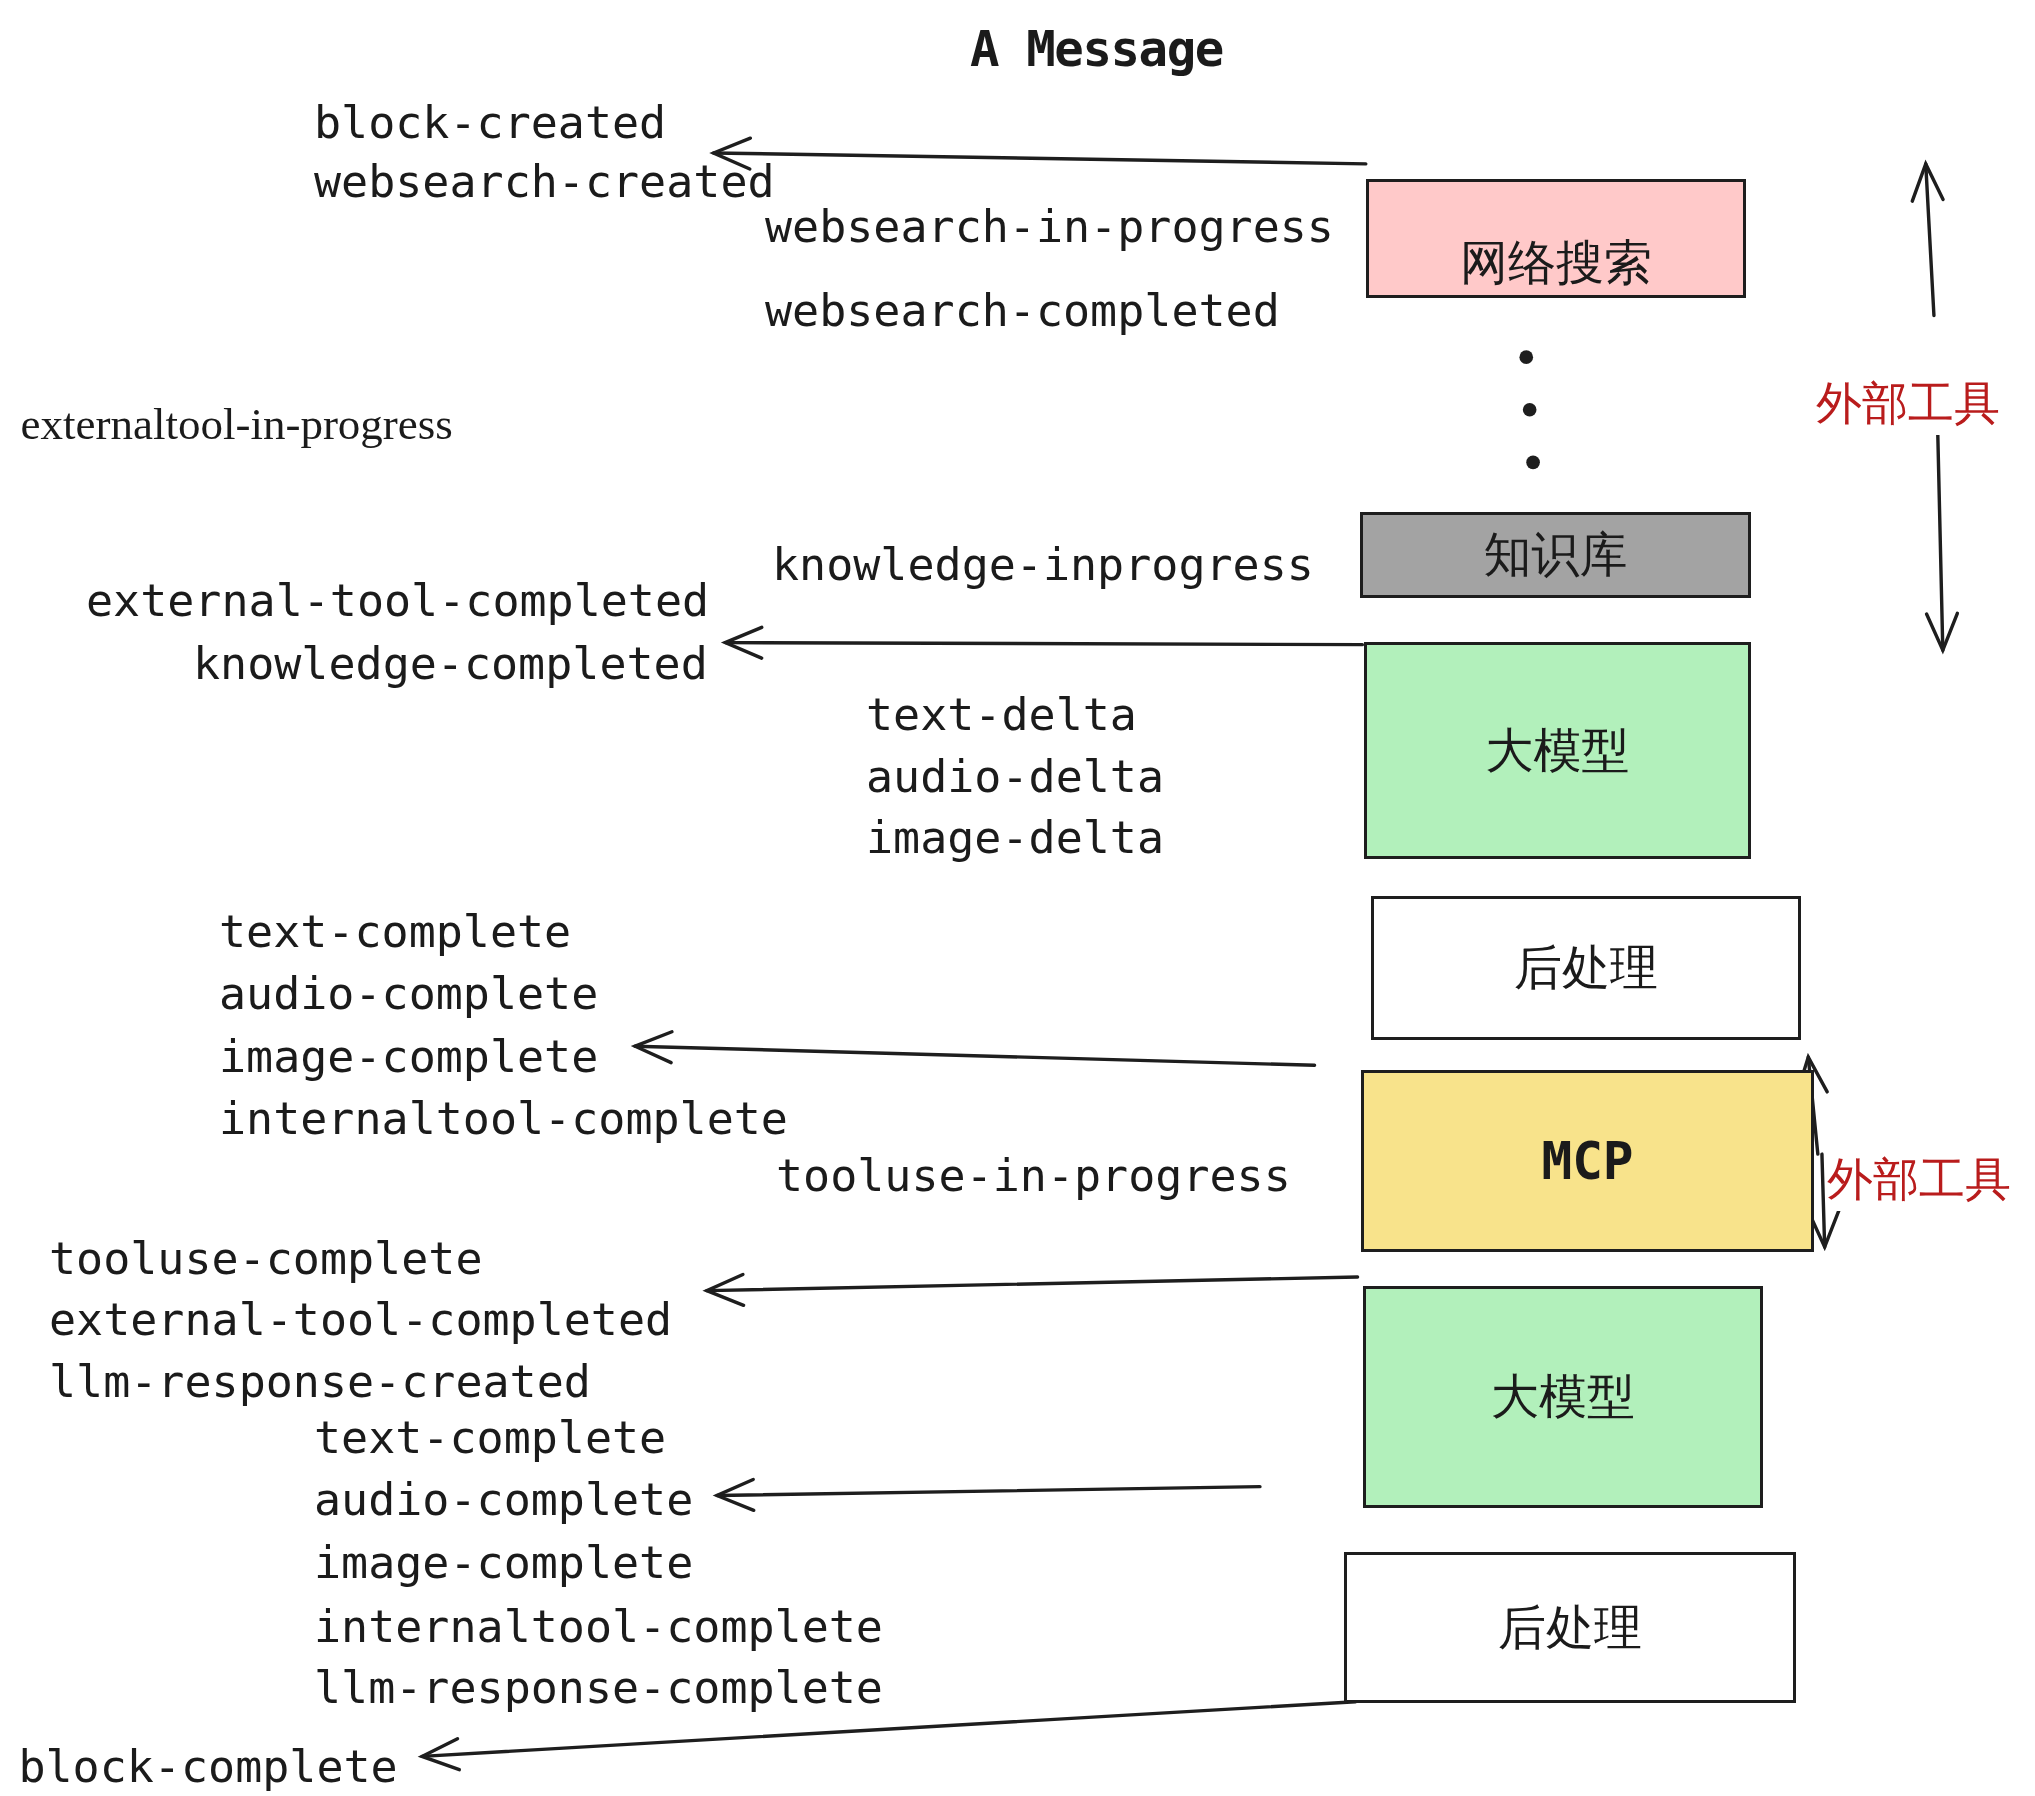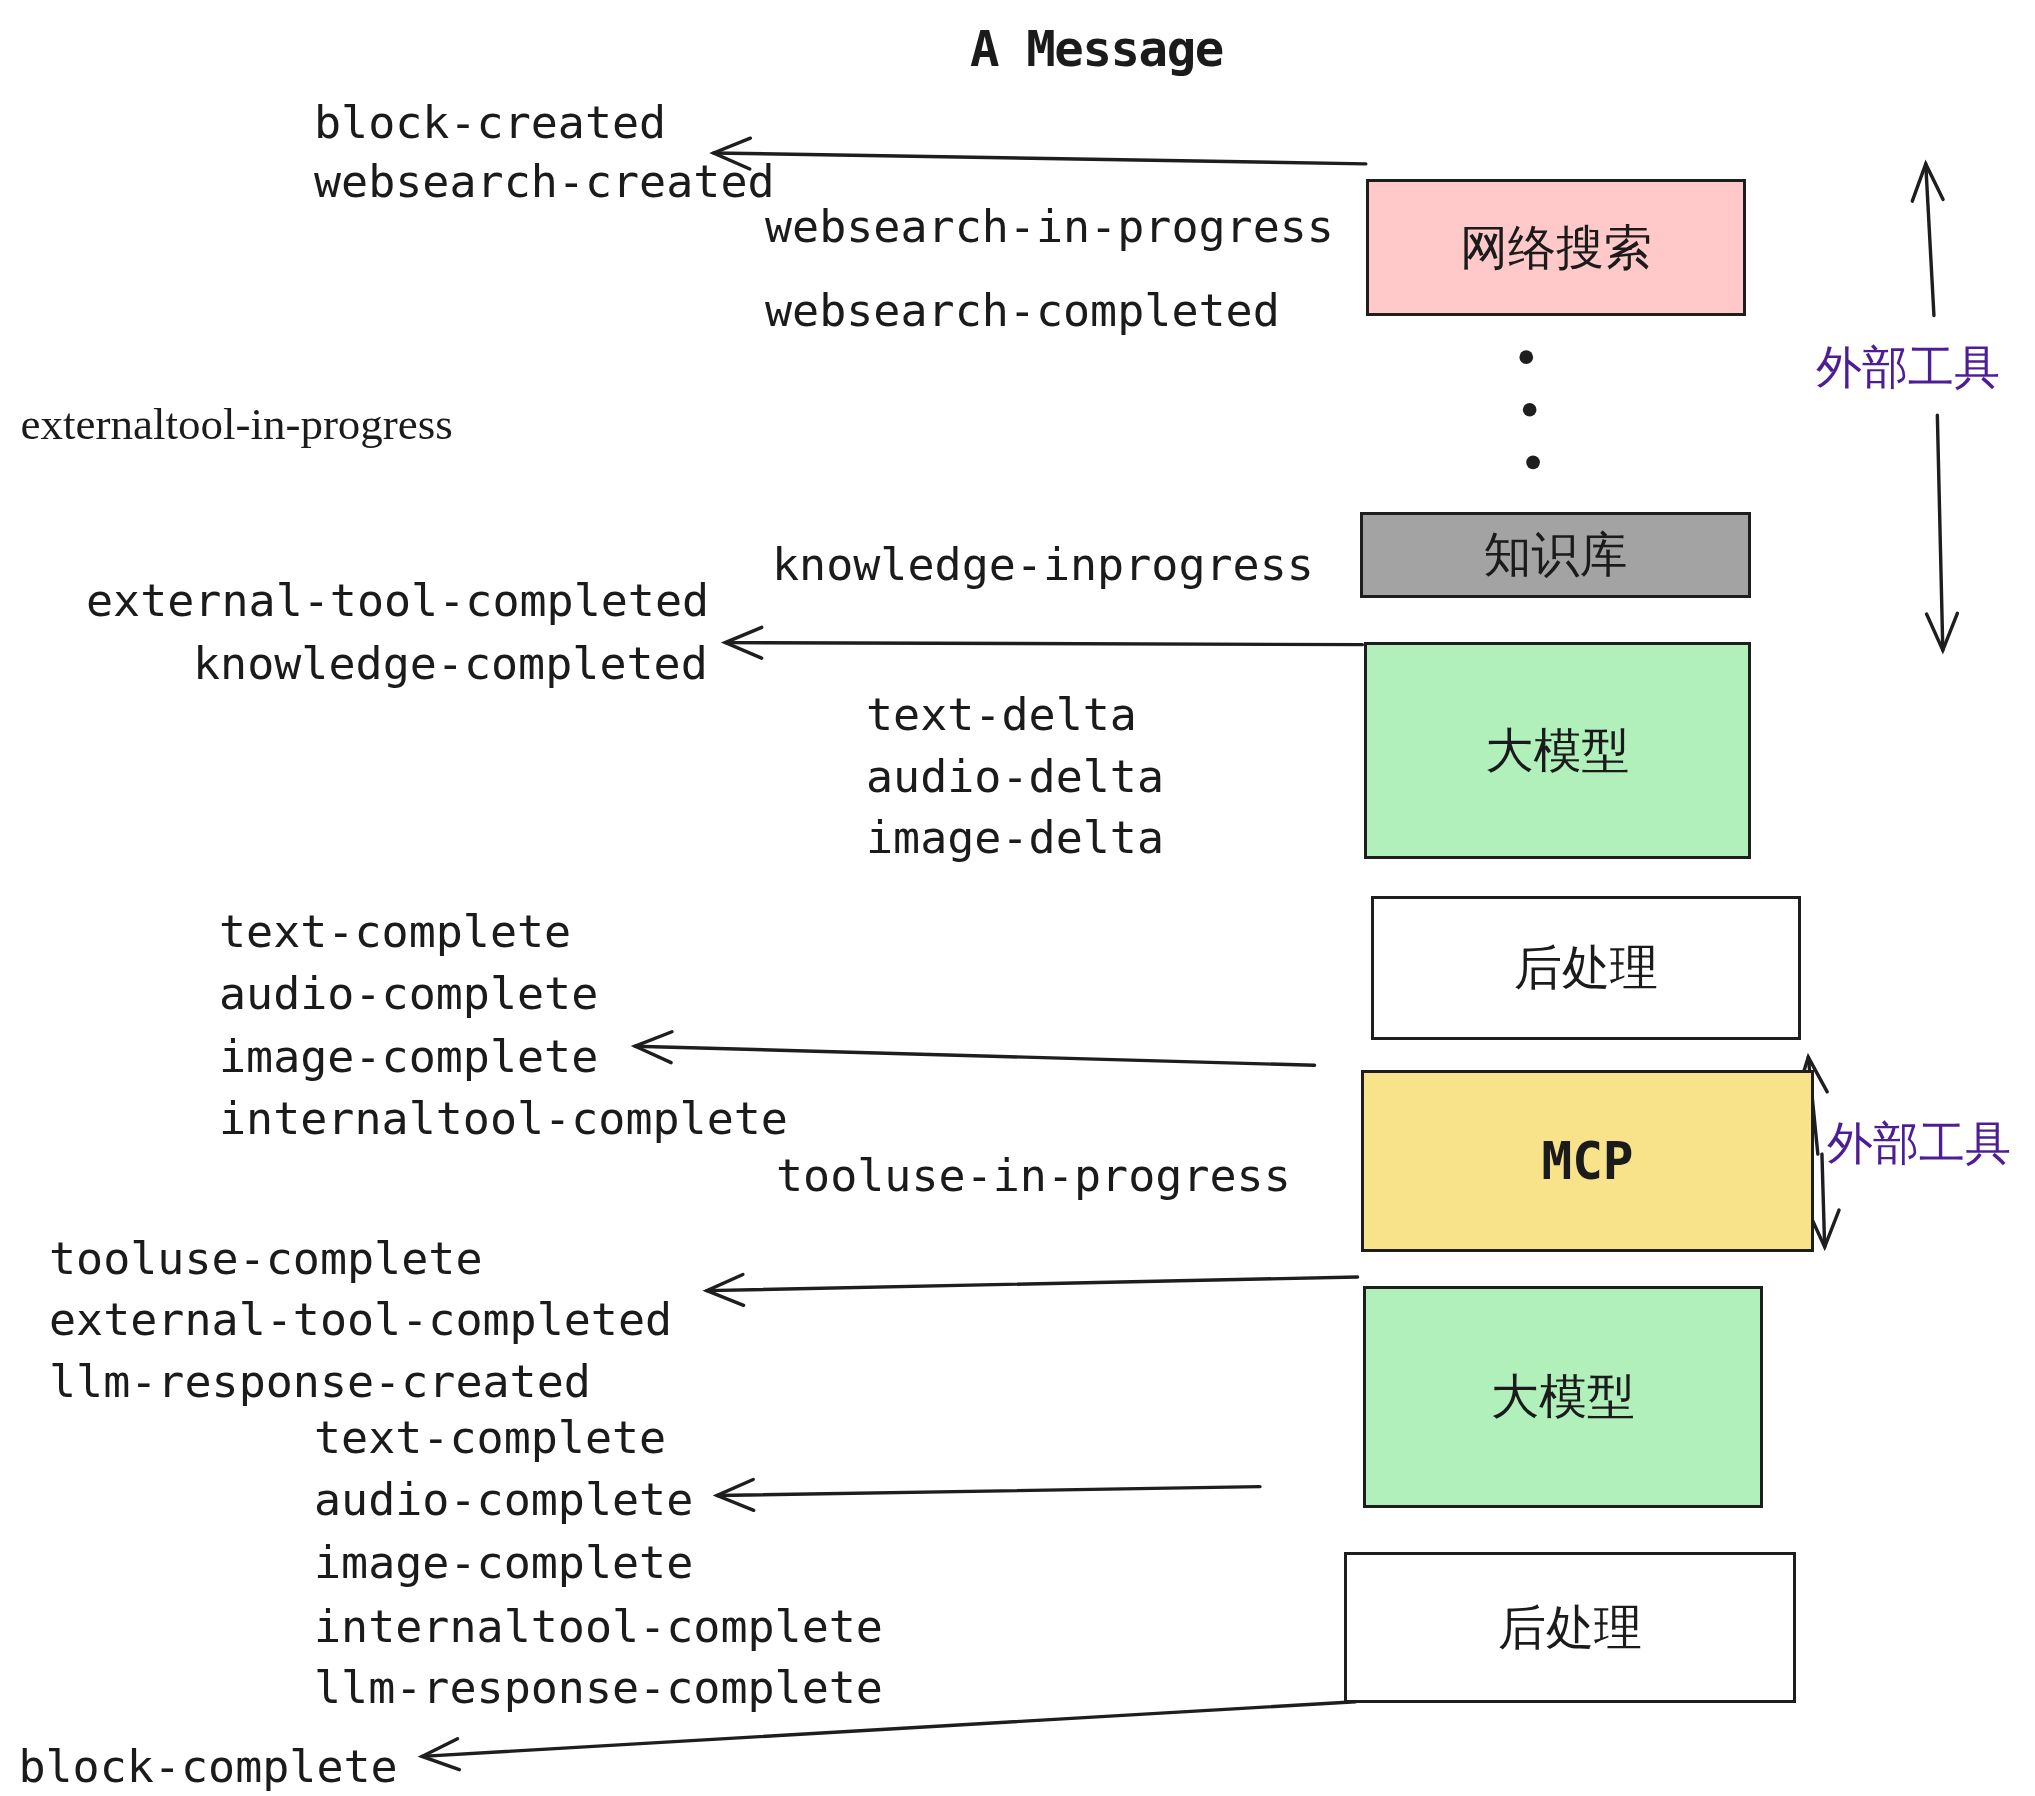--- a/index.html
+++ b/index.html
@@ -31,22 +31,23 @@
     font-family:"DejaVu Sans","Liberation Sans",sans-serif;
     font-size:48px;color:#1b1b1b;white-space:nowrap;
   }
   .box.latin .lbl{
     font-family:"DejaVu Sans Mono","Liberation Mono",monospace;
     font-size:51px;font-weight:600;
   }
   .side{
     position:absolute;
     font-family:"DejaVu Sans","Liberation Sans",sans-serif;
-    font-size:46px;color:#4c1d95;white-space:nowrap;
+    font-size:46px;color:#b91c1c;white-space:nowrap;
     background:#ffffff;
+    margin-top:36px;
   }
 </style>
 </head>
 <body>
 
 <div id="canvas">
   <div id="title">A Message</div>
   <svg id="lines" width="2035" height="1796" viewBox="0 0 2980 2630">
       <path d="M2000 240 L1045 224" fill="none" stroke="#1e1e1e" stroke-width="5" stroke-linecap="round"></path>
       <path d="M1098.0 247.5 L1045 224 L1098.8 202.3" fill="none" stroke="#1e1e1e" stroke-width="5" stroke-linecap="round"></path>
@@ -66,21 +67,21 @@
       <path d="M2866.3 898.1 L2845 952 L2821.2 899.1" fill="none" stroke="#1e1e1e" stroke-width="5" stroke-linecap="round"></path>
       <path d="M2662 1690 L2648 1548" fill="none" stroke="#1e1e1e" stroke-width="5" stroke-linecap="round"></path>
       <path d="M2630.8 1603.4 L2648 1548 L2675.7 1598.9" fill="none" stroke="#1e1e1e" stroke-width="5" stroke-linecap="round"></path>
       <path d="M2668 1690 L2672 1826" fill="none" stroke="#1e1e1e" stroke-width="5" stroke-linecap="round"></path>
       <path d="M2693.0 1771.9 L2672 1826 L2647.9 1773.3" fill="none" stroke="#1e1e1e" stroke-width="5" stroke-linecap="round"></path>
       <circle cx="2235" cy="523" r="10" fill="#1e1e1e"></circle>
       <circle cx="2240" cy="600" r="10" fill="#1e1e1e"></circle>
       <circle cx="2245" cy="677" r="10" fill="#1e1e1e"></circle>
     </svg>
   <div id="boxes">
-      <div class="box" style="left: 1366px; top: 179px; width: 380px; height: 137px; background: rgb(255, 201, 201);">
+      <div class="box" style="left: 1366px; top: 179px; width: 380px; height: 119px; background: rgb(255, 201, 201); align-items: flex-end;">
         <span class="lbl">网络搜索</span>
       </div>
       <div class="box" style="left: 1360px; top: 512px; width: 391px; height: 86px; background: #a3a3a3;">
         <span class="lbl">知识库</span>
       </div>
       <div class="box" style="left: 1364px; top: 642px; width: 387px; height: 217px; background: rgb(178, 240, 187);">
         <span class="lbl">大模型</span>
       </div>
       <div class="box" style="left: 1371px; top: 896px; width: 430px; height: 144px; background: rgb(255, 255, 255);">
         <span class="lbl">后处理</span>

